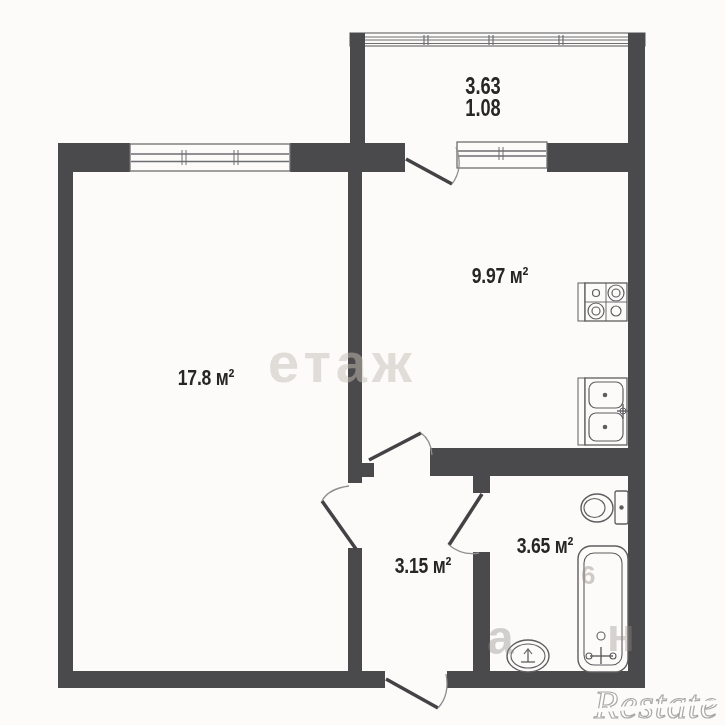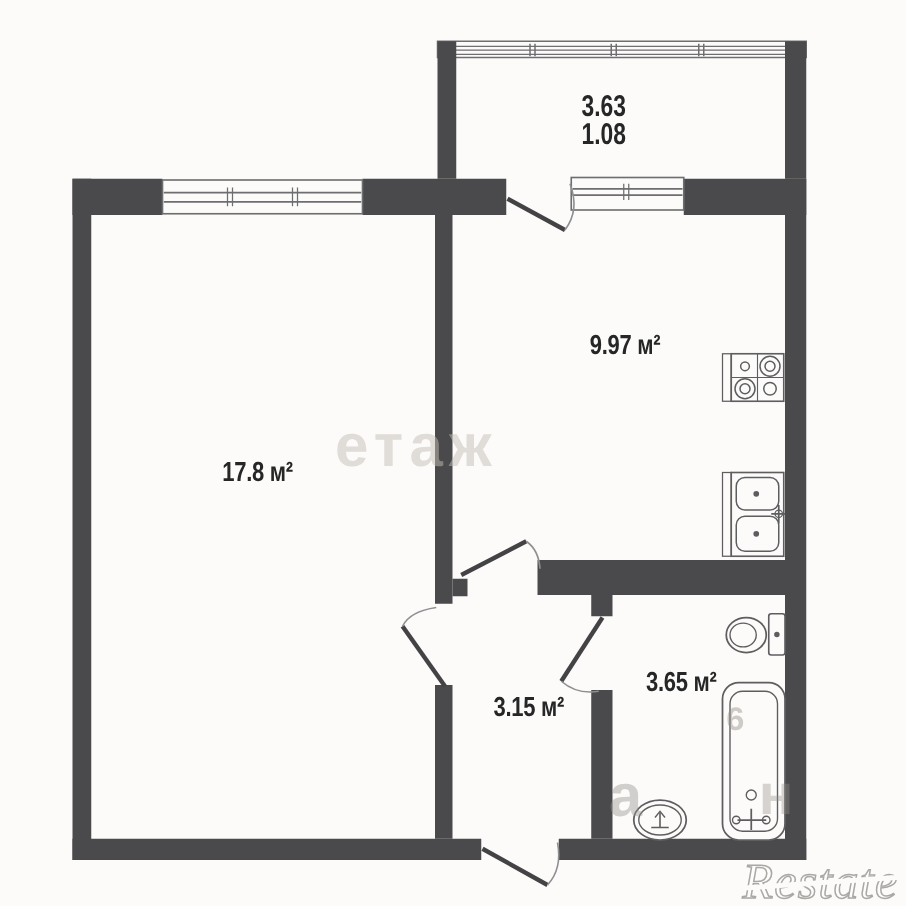--- a/index.html
+++ b/index.html
@@ -29,21 +29,21 @@
     white-space:nowrap;
   }
   .wm{
     position:absolute;
     font-weight:700;
     white-space:nowrap;
     pointer-events:none;
   }
   .wm-center{
     left:268px;top:330px;
-    font-size:48px;
+    font-size:56px;
     letter-spacing:5px;
     color:rgba(196,190,180,.50);
   }
   .wm-frag-a{left:487px;top:610px;font-size:48px;color:rgba(150,145,138,.42);}
   .wm-frag-n{left:607px;top:608px;font-size:46px;color:rgba(150,145,138,.38);}
   .wm-frag-6{left:581px;top:560px;font-size:26px;color:rgba(150,145,138,.45);}
   .wm-brand{
     left:594px;top:681px;
     font-family:"Liberation Serif",serif;
     font-style:italic;

